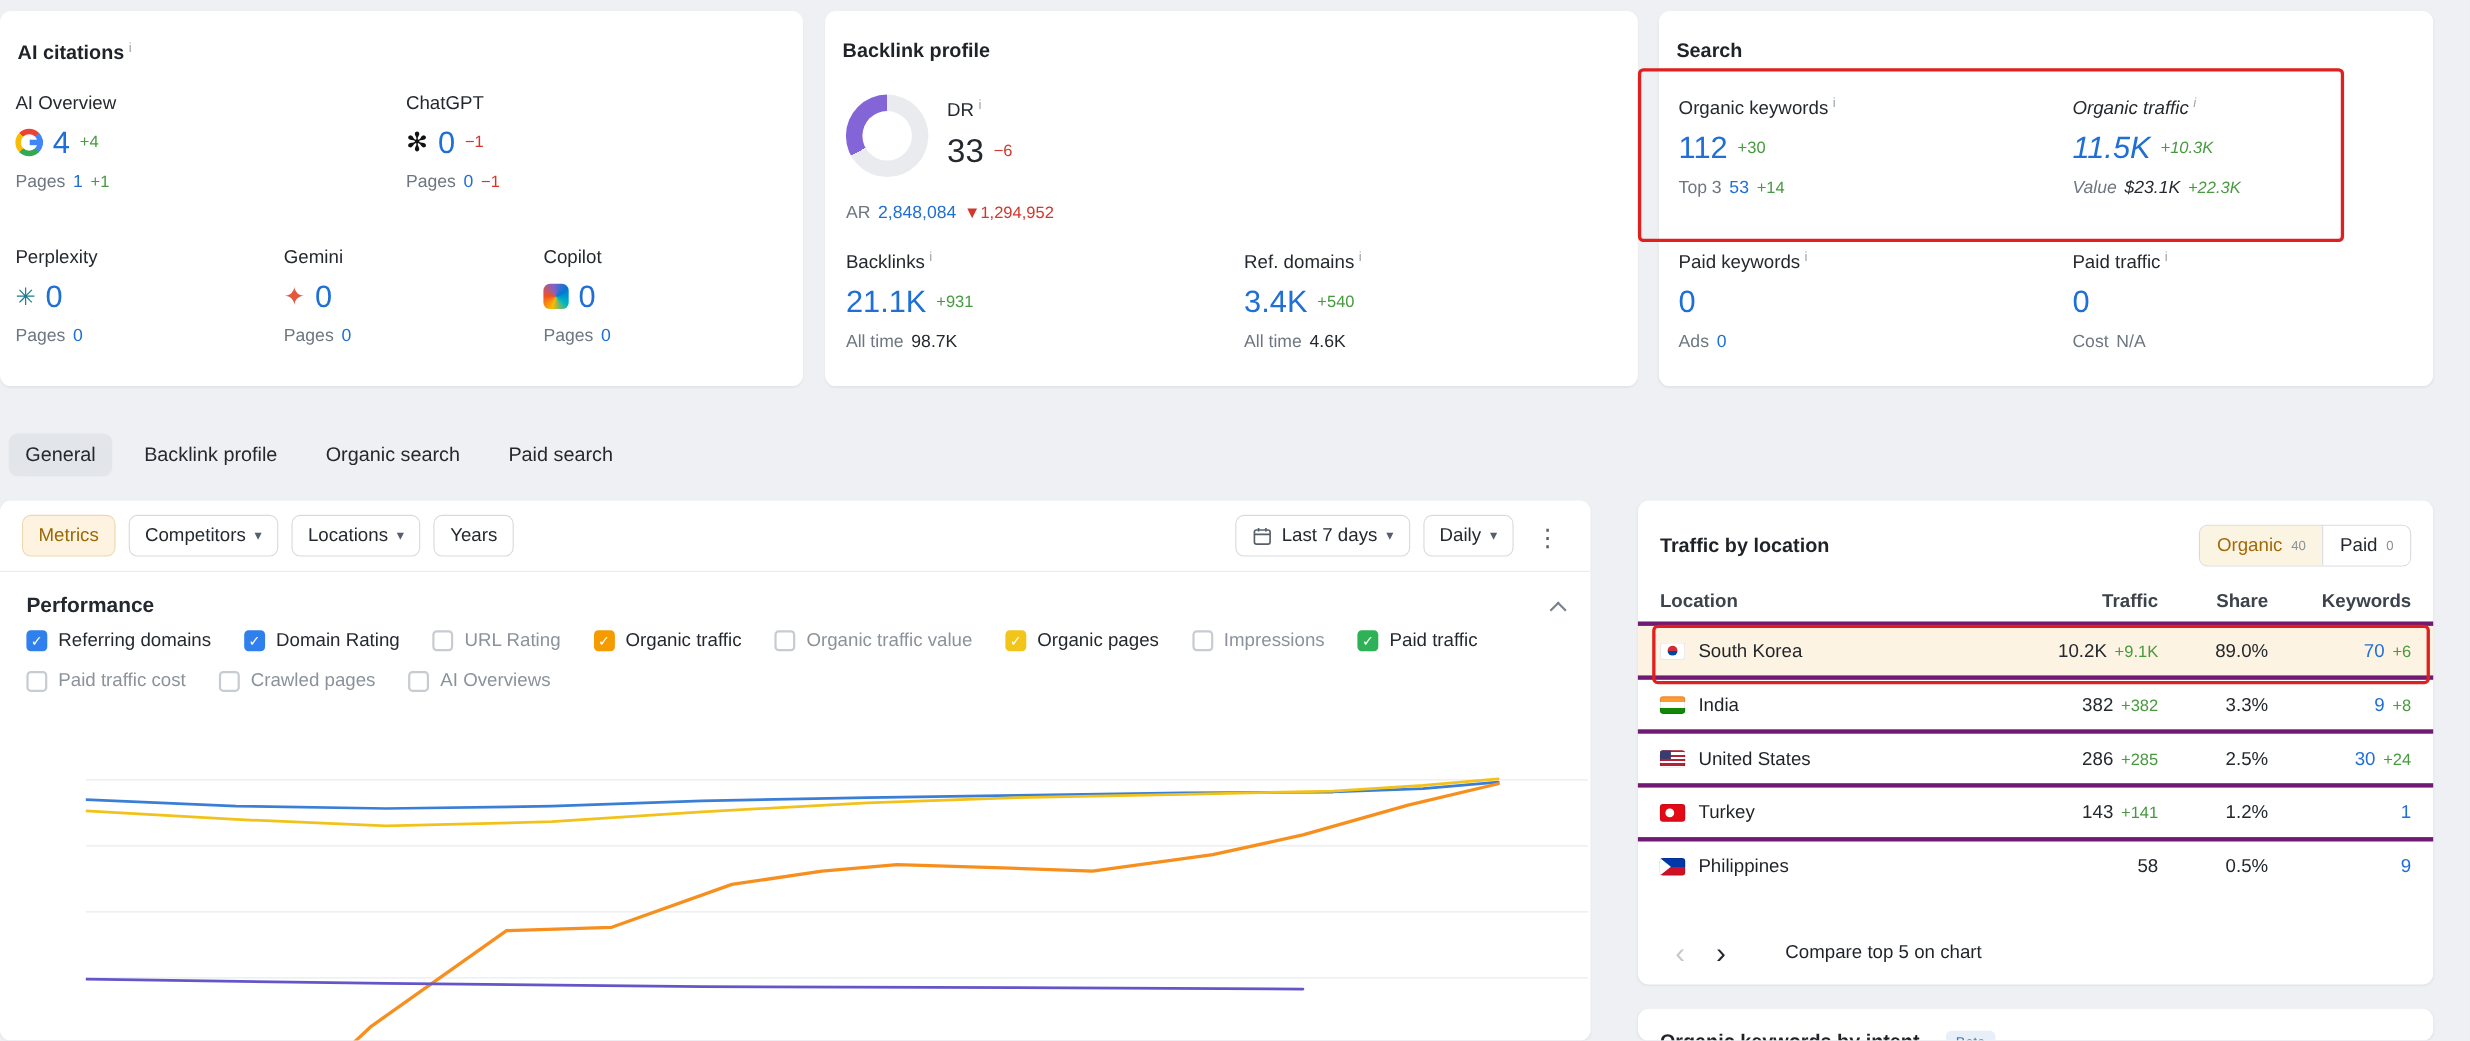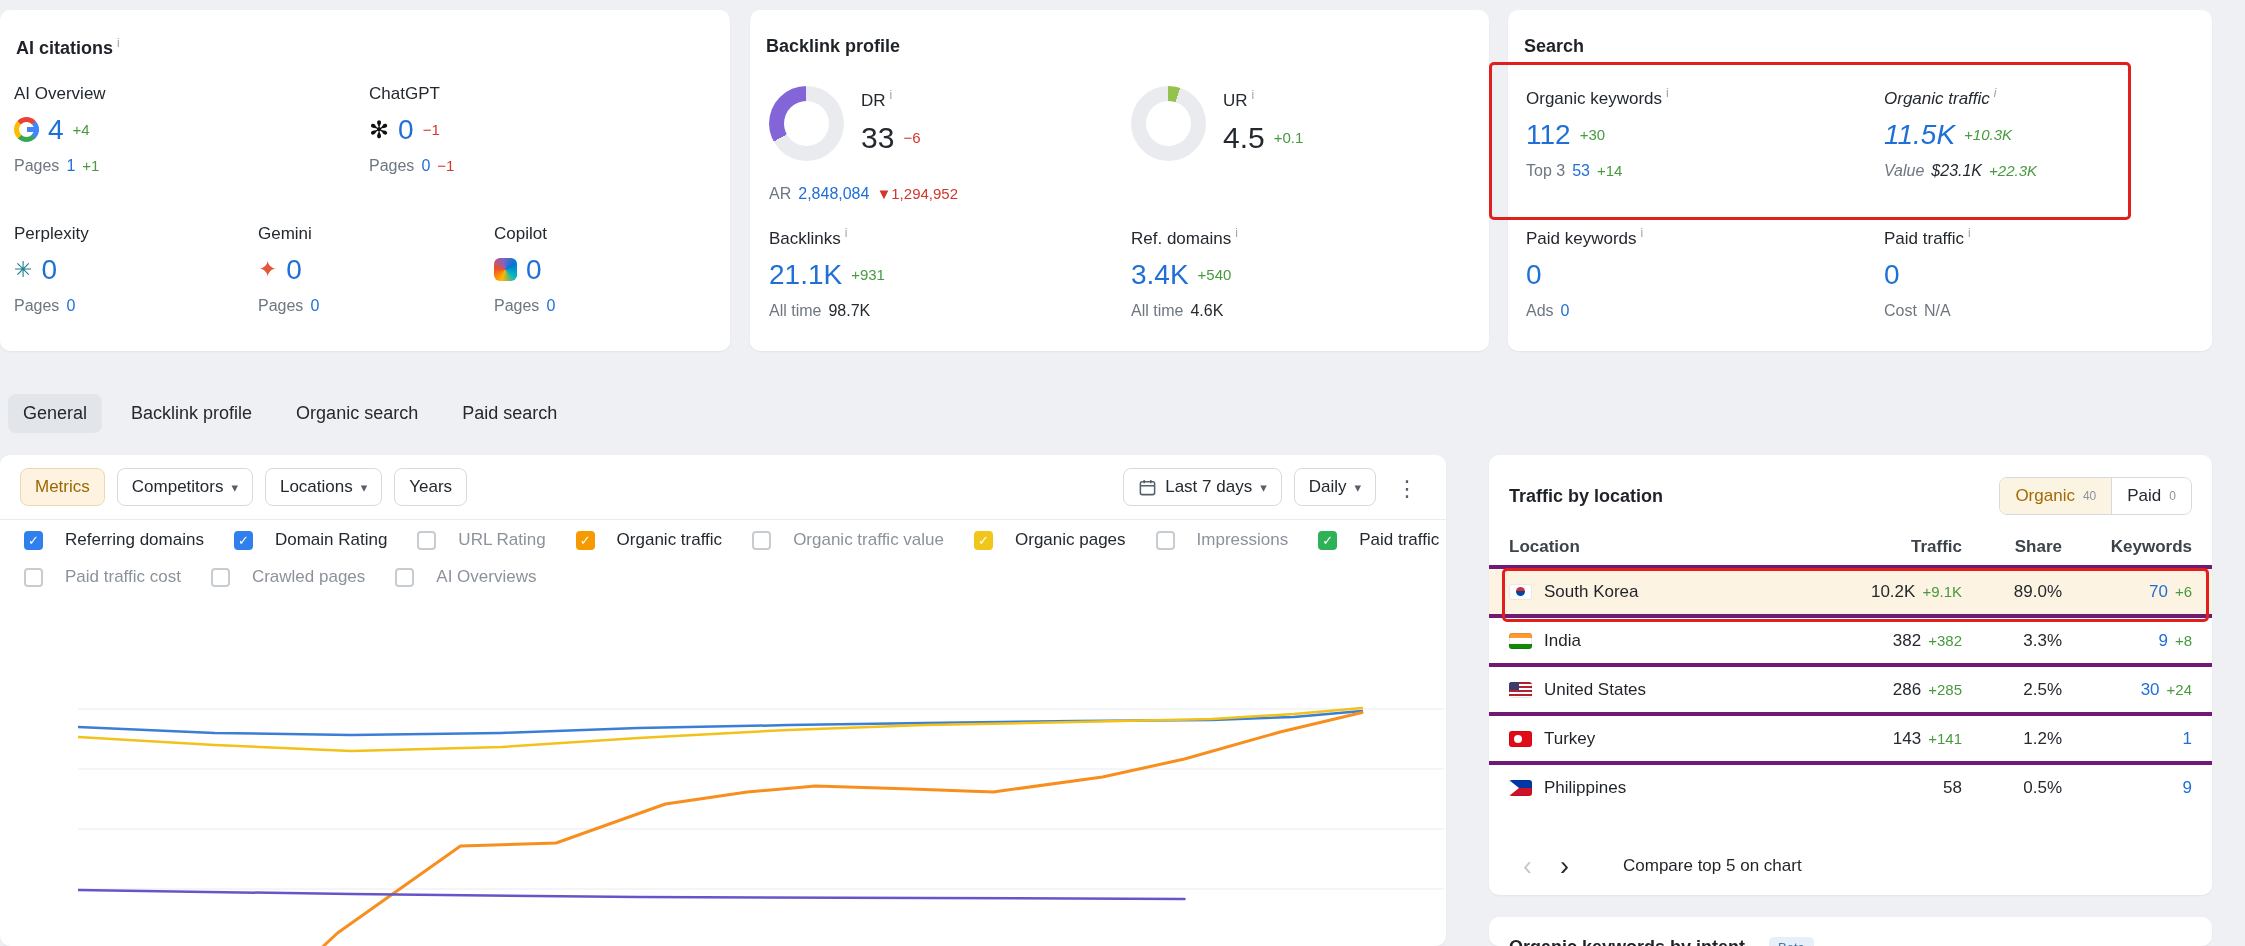--- a/index.html
+++ b/index.html
@@ -76,21 +76,21 @@
   .kebab { font-size:22px; color:#57606a; line-height:1; }
   .perf-head { margin:20px 24px 8px; display:flex; align-items:center; }
   .perf-title { font-size:19px; font-weight:700; }
   .chev-up { width:11px; height:11px; border-left:2px solid #7a828c; border-top:2px solid #7a828c;
     transform:rotate(45deg); margin-left:auto; margin-top:6px; cursor:pointer; }
   #metric-rows { margin:10px 24px 0; }
   .metric-row { display:flex; gap:16px 30px; align-items:center; margin-bottom:17px; flex-wrap:nowrap; }
   .metric { display:flex; gap:10px; align-items:center; cursor:pointer; white-space:nowrap; }
   .cb { width:19px; height:19px; border-radius:4px; border:2px solid #c7ccd1; background:#fff; flex:none;
     display:flex; align-items:center; justify-content:center; font-size:13px; color:#fff; line-height:1; }
-  .m-label { font-size:17px; color:#24292f;margin-left:12px; }
+  .m-label { font-size:17px; color:#24292f; }
   .m-label.off { color:#8b929b; }
   #chart { position:absolute; left:78px; top:226px; }
 
   
   #card-traffic { left:1489px; top:455px; width:723px; height:440px; }
   .tl-head { padding:22px 20px 14px; display:flex; align-items:center; }
   .seg { margin-left:auto; display:flex; border:1px solid #d6dade; border-radius:8px; overflow:hidden; background:#fff; }
   .seg-item { padding:8px 15px; font-size:17px; display:flex; gap:8px; align-items:center; cursor:pointer; color:#24292f; background:#fff; border:none; font-family:inherit; }
   .seg-item + .seg-item { border-left:1px solid #d6dade; }
   .seg-item.active { background:#fcf4e3; color:#a16a07; }
@@ -210,30 +210,20 @@
         <span class="d neg">−6</span>
       </div>
     </div>
   </div>
   <div class="mb-sub" style="position:absolute; left:19px; top:162px;">
     <span class="muted">AR</span>
     <span class="blue">2,848,084</span>
     <span class="d neg">▼<span>1,294,952</span></span>
   </div>
 
-  <div class="bl-block" style="left:381px; top:76px;">
-    <div class="donut" id="ur-donut" style="background: conic-gradient(rgb(149, 194, 77) 0deg, rgb(149, 194, 77) 5%, rgb(233, 235, 238) 5%, rgb(233, 235, 238) 100%);"></div>
-    <div class="bl-col">
-      <div class="mb-label"><span>UR</span><sup class="info">i</sup></div>
-      <div class="mb-value">
-        <span class="big dark" style="font-size:30px">4.5</span>
-        <span class="d pos">+0.1</span>
-      </div>
-    </div>
-  </div>
 
   <div class="metric-block" style="left:19px; top:216px;">
     <div class="mb-label"><span>Backlinks</span><sup class="info">i</sup></div>
     <div class="mb-value">
       <span class="big">21.1K</span>
       <span class="d pos">+931</span>
     </div>
     <div class="mb-sub">
       <span class="muted">All time</span>
       <span class="dark">98.7K</span>
@@ -343,20 +333,24 @@
       <button class="btn">
           <span>Daily</span>
           <span class="caret">▾</span>
         </button>
       <button class="btn icon-only">
           <span class="kebab">⋮</span>
         </button>
     </div>
   </div>
 
+  <div class="perf-head">
+    <h4 class="perf-title">Performance</h4>
+    <span class="chev-up"></span>
+  </div>
 
   <div id="metric-rows">
       <div class="metric-row">
         <label class="metric">
           <span class="cb" style="background: rgb(47, 128, 237); border-color: rgb(47, 128, 237);">✓</span>
           <span class="m-label">Referring domains</span>
         </label>
         <label class="metric">
           <span class="cb" style="background: rgb(47, 128, 237); border-color: rgb(47, 128, 237);">✓</span>
           <span class="m-label">Domain Rating</span>

